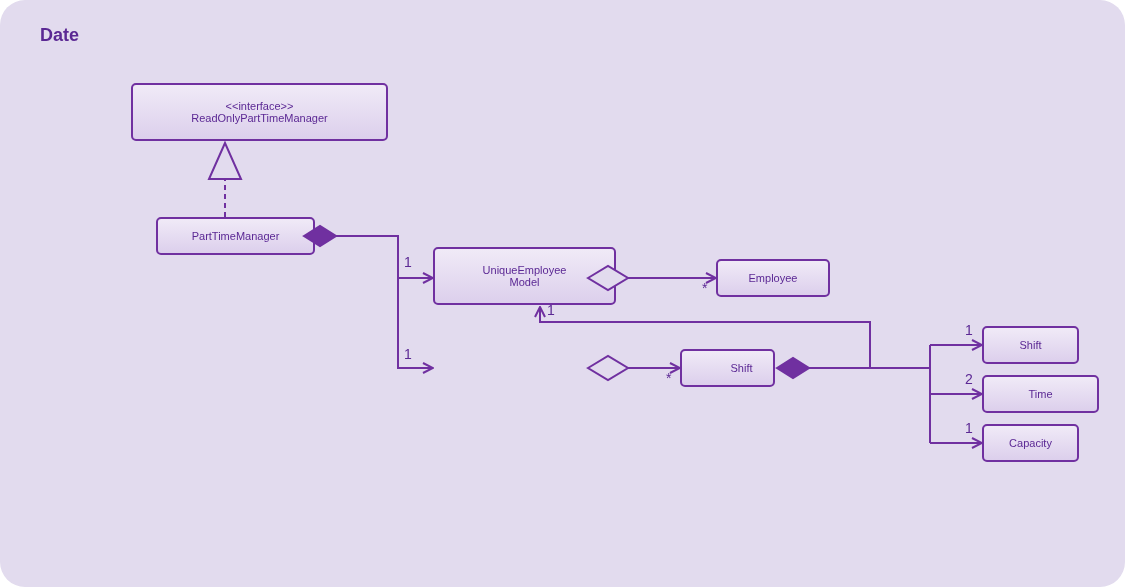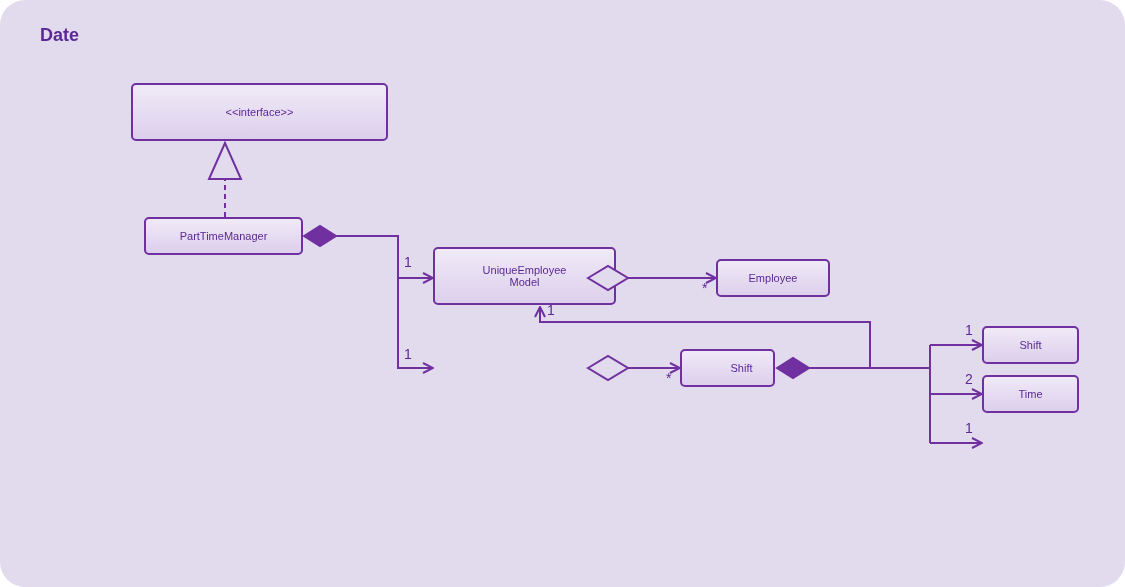--- a/index.html
+++ b/index.html
@@ -54,23 +54,24 @@
   }
 </style>
 </head>
 <body>
 
 <div class="container">
   <div class="title">Date</div>
 
   <div class="box" style="left:131px; top:83px; width:257px; height:58px;">
     <div>&lt;&lt;interface&gt;&gt;</div>
+    <div>ReadOnlyPartTimeManager</div>
   </div>
 
-  <div class="box" style="left:144px; top:217px; width:159px; height:38px;">
+  <div class="box" style="left:156px; top:217px; width:159px; height:38px;">
     <div>PartTimeManager</div>
   </div>
 
   <div class="box" style="left:433px; top:247px; width:183px; height:58px;">
     <div>UniqueEmployee</div>
     <div>Model</div>
   </div>
 
   <div class="box" style="left:716px; top:259px; width:114px; height:38px;">
     <div>Employee</div>
@@ -78,24 +79,27 @@
 
 
   <div class="box" style="left:680px; top:349px; width:95px; height:38px;padding-left:40px;">
     <div>Shift</div>
   </div>
 
   <div class="box" style="left:982px; top:326px; width:97px; height:38px;">
     <div>Shift</div>
   </div>
 
-  <div class="box" style="left:982px; top:375px; width:97px; height:38px;text-align:center;">
+  <div class="box" style="left:982px; top:375px; width:117px; height:38px;text-align:center;">
     <div>Time</div>
   </div>
 
+  <div class="box" style="left:982px; top:424px; width:97px; height:38px;">
+    <div>Capacity</div>
+  </div>
 
   <svg class="connector">
     <defs>
       <marker id="arrow" markerWidth="12" markerHeight="12" refX="11" refY="6" orient="auto" markerUnits="userSpaceOnUse">
         <path d="M1,1 L11,6 L1,11" fill="none" stroke="#7030a0" stroke-width="2"></path>
       </marker>
     </defs>
 
     <line x1="225" y1="217" x2="225" y2="179" stroke="#7030a0" stroke-width="2" stroke-dasharray="5,4"></line>
     <polygon points="225,143 209,179 241,179" fill="#e2dbee" stroke="#7030a0" stroke-width="2"></polygon>

